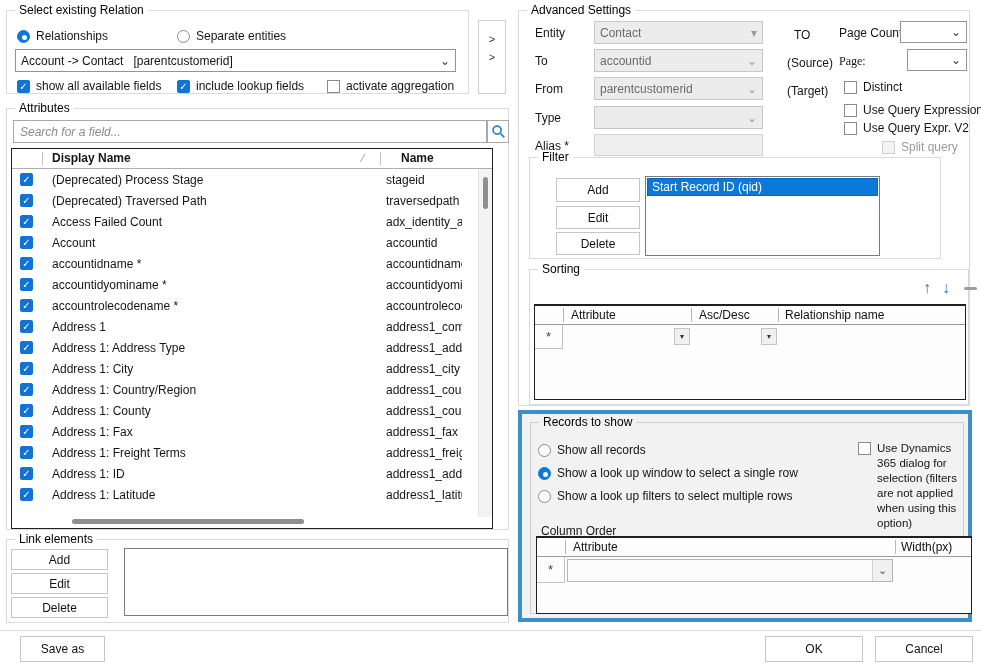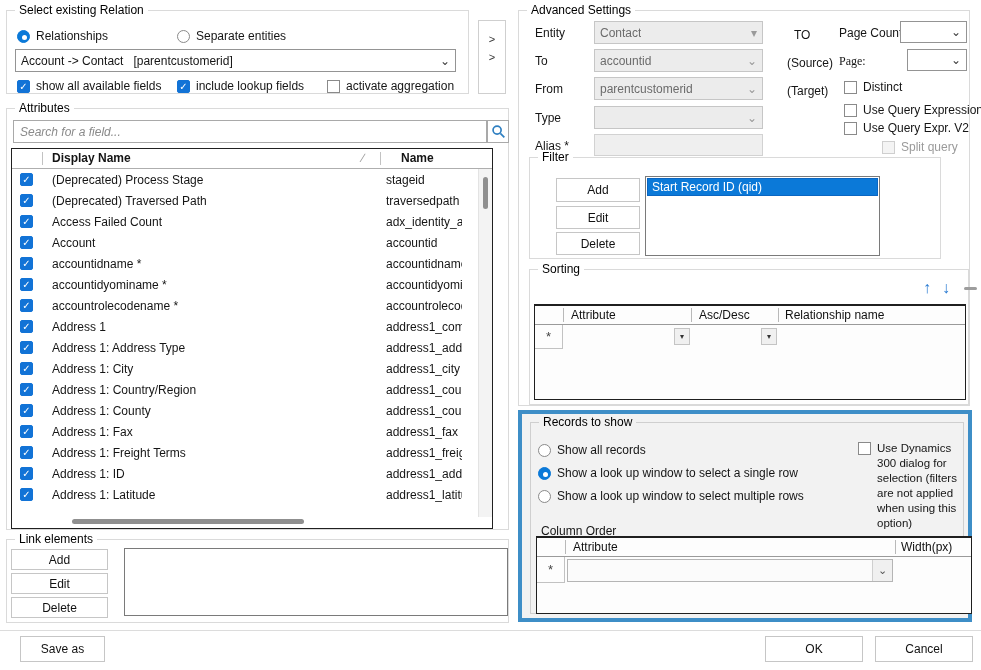--- a/index.html
+++ b/index.html
@@ -361,27 +361,27 @@
     <div class="ctl-row" style="left:16px; top:29px;">
       <span class="radio"></span>
       <span class="lbl">Show all records</span>
     </div>
     <div class="ctl-row" style="left:16px; top:52px;">
       <span class="radio on"></span>
       <span class="lbl">Show a look up window to select a single row</span>
     </div>
     <div class="ctl-row" style="left:16px; top:75px;">
       <span class="radio"></span>
-      <span class="lbl">Show a look up window to select multiple rows</span>
+      <span class="lbl">Show a look up filters to select multiple rows</span>
     </div>
 
 
     <div class="ctl-row" style="left:336px; top:27px; align-items:flex-start;">
       <span class="check" style="margin-top:1px;"></span>
-      <span class="lbl multiline-lbl" style="width:95px;">Use Dynamics 300 dialog for selection (filters are not applied when using this option)</span>
+      <span class="lbl multiline-lbl" style="width:95px;">Use Dynamics 365 dialog for selection (filters are not applied when using this option)</span>
     </div>
 
     <span class="abs lbl" style="left:19px; top:110px;">Column Order</span>
 
     <div class="grid" style="left:14px; top:122px; width:436px; height:78px;">
       <div class="ghead">
         <span style="left:36px;">Attribute</span>
         <span style="left:364px;">Width(px)</span>
         <span class="vline" style="left:28px;"></span>
         <span class="vline" style="left:358px;"></span>

